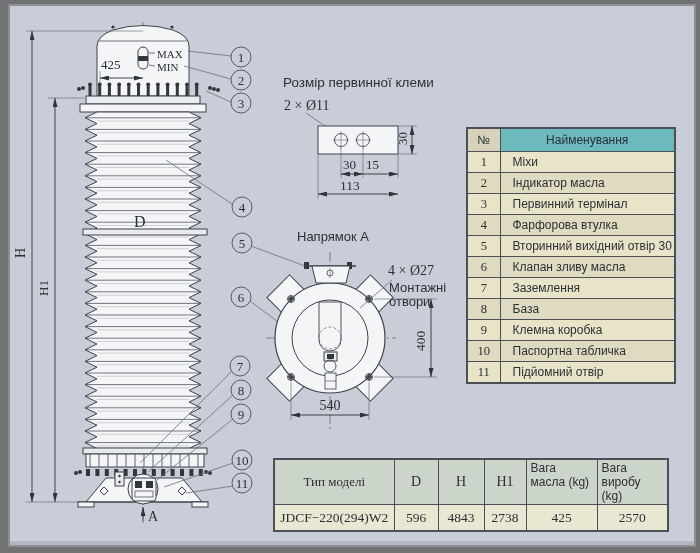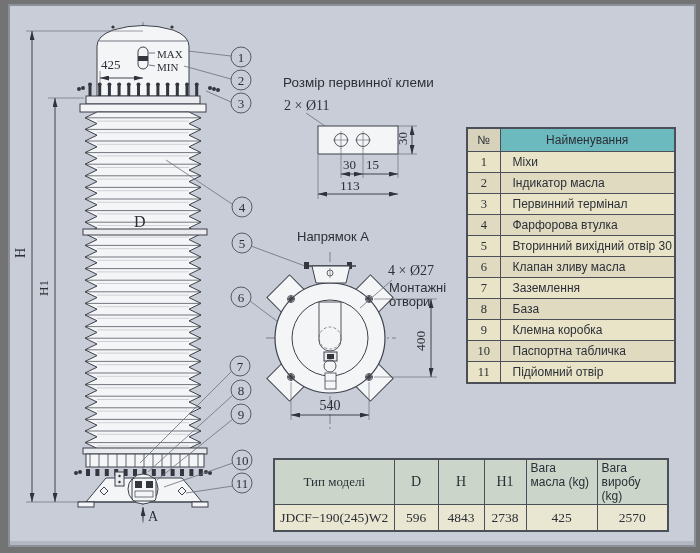--- a/index.html
+++ b/index.html
@@ -458,21 +458,21 @@
         <th class="m-type">Тип моделі</th>
         <th class="m-dim">D</th>
         <th class="m-dim">H</th>
         <th class="m-dim">H1</th>
         <th class="m-weight">Вага масла (kg)</th>
         <th class="m-weight">Вага виробу (kg)</th>
       </tr>
     </thead>
     <tbody>
       <tr>
-        <td>JDCF−190(245)W2</td>
+        <td>JDCF−220(294)W2</td>
         <td>596</td>
         <td>4843</td>
         <td>2738</td>
         <td>425</td>
         <td>2570</td>
       </tr>
     </tbody>
   </table>
 </div>
 

